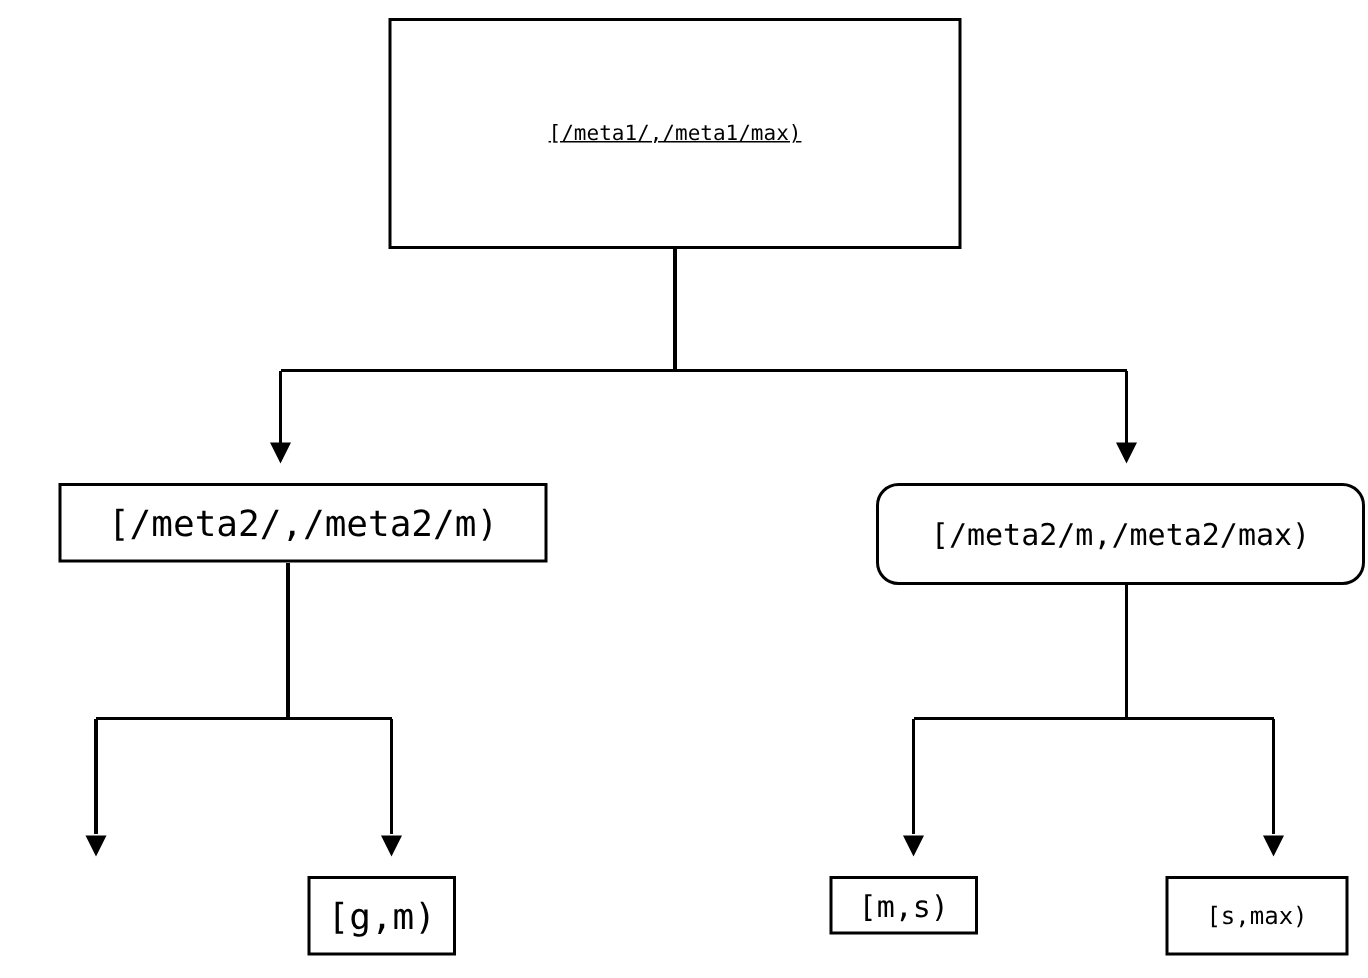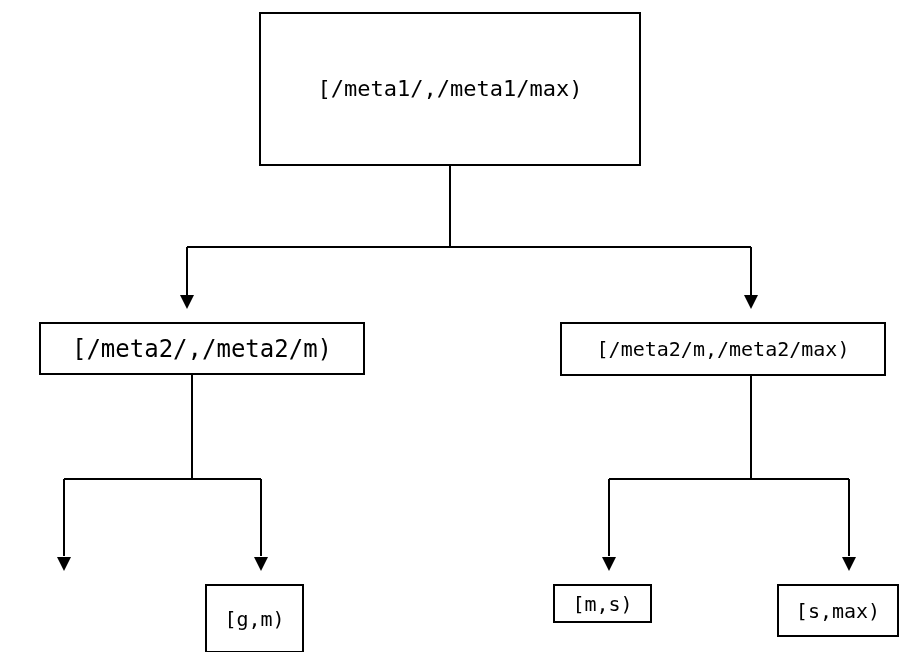--- a/index.html
+++ b/index.html
@@ -45,66 +45,68 @@
     display: block;
     white-space: pre;
     letter-spacing: 0px;
   }
   
   #node-root {
     left: 259px;
     top: 12px;
     width: 382px;
     height: 154px;
-    font-size: 22px;
+    font-size: 14px;
+    text-decoration: underline;
   }
   
   #node-mid-left {
     left: 19px;
     top: 322px;
     width: 326px;
     height: 53px;
     font-size: 24px;
     margin-left: 20px;
   }
   #node-mid-right {
-    left: 560px;
+    left: 584px;
     top: 322px;
     width: 326px;
-    height: 54px;
+    height: 68px;
     font-size: 20px;
+    border-radius: 15px;
   }
   
   #node-leaf-ag {
     left: 9px;
     top: 584px;
     width: 99px;
     height: 53px;
     font-size: 20px;
   }
   #node-leaf-gm {
     left: 205px;
     top: 584px;
     width: 99px;
-    height: 69px;
-    font-size: 20px;
+    height: 53px;
+    font-size: 24px;
   }
   #node-leaf-ms {
     left: 553px;
     top: 584px;
     width: 99px;
     height: 39px;
     font-size: 20px;
   }
   #node-leaf-smax {
     left: 777px;
     top: 584px;
     width: 122px;
     height: 53px;
-    font-size: 20px;
+    font-size: 16px;
   }
 </style>
 </head>
 <body>
 
 <div id="diagram-root">
 
   <svg id="tree-svg" viewBox="0 0 912 652" xmlns="http://www.w3.org/2000/svg">
     <g stroke="#000000" stroke-width="2.5" fill="none" shape-rendering="crispEdges">
 

